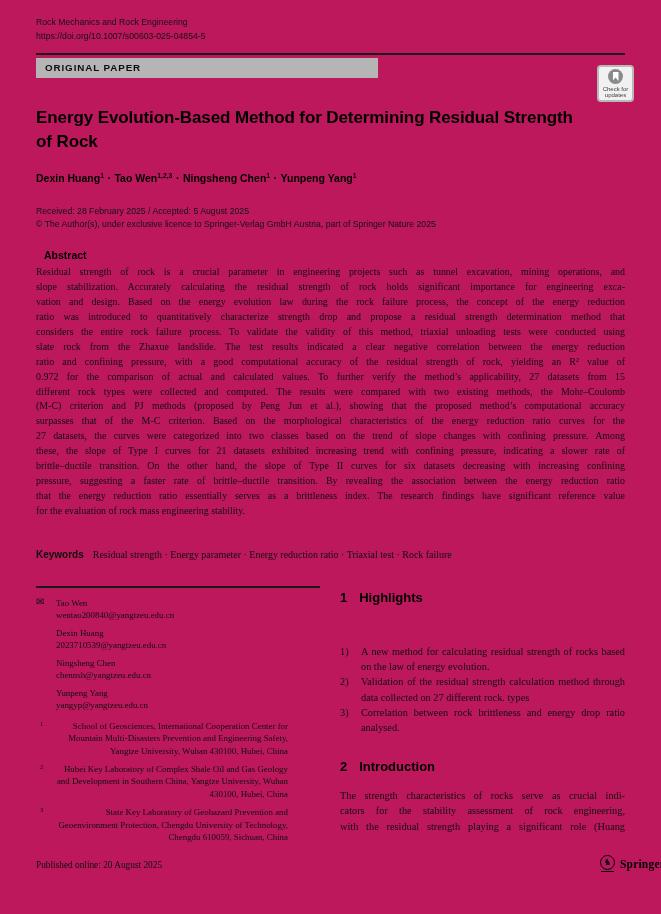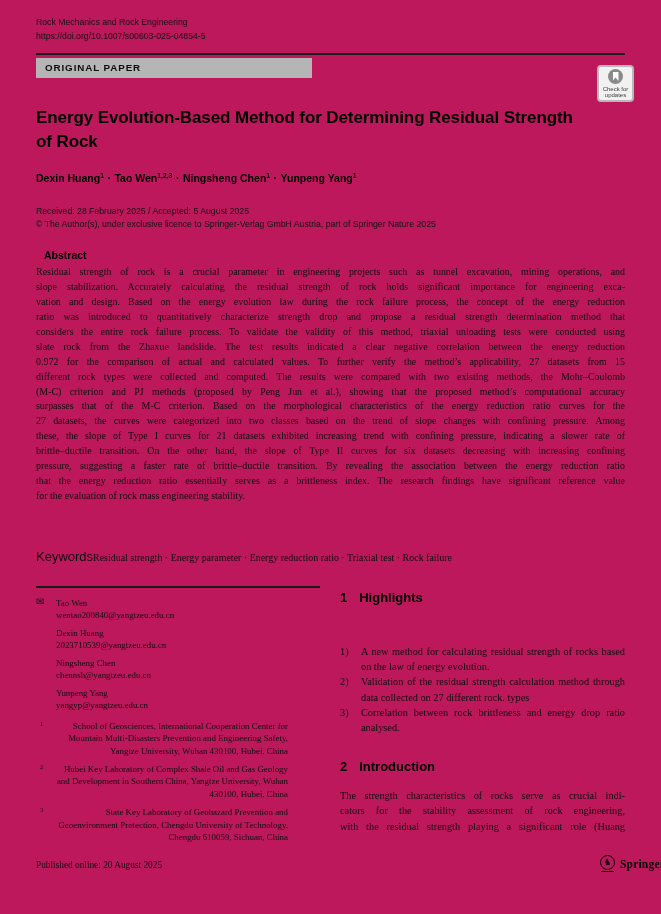--- a/index.html
+++ b/index.html
@@ -7,21 +7,21 @@
     position:relative; width:661px; height:914px; background:#be185d;
     font-family:"Liberation Serif", serif; color:#111;
     overflow:hidden;
     padding-left:40px;
   }
 
   
   .journal-meta { position:absolute; left:36px; top:16px;
     font-family:"Liberation Sans", sans-serif; font-size:8.7px; line-height:13.5px; color:#111; }
   .header-rule { position:absolute; left:36px; top:53px; width:589px; height:1.6px; background:#1a1a1a; }
-  .type-bar { position:absolute; left:36px; top:58px; width:276px; height:20px; background:#b5b5b5;
+  .type-bar { position:absolute; left:36px; top:58px; width:342px; height:20px; background:#b5b5b5;
     font-family:"Liberation Sans", sans-serif; font-weight:700; font-size:9.8px; letter-spacing:0.9px;
     line-height:20px; padding-left:9px; box-sizing:border-box; color:#0d0d0d; }
 
   .badge { position:absolute; left:597px; top:65px; width:37px; height:37px;
     border:2px solid #b9b9b9; border-radius:4px; background:#f1f1f1; box-sizing:border-box;
     display:flex; flex-direction:column; align-items:center; cursor:pointer; }
   .badge-circle { width:15px; height:15px; border-radius:50%; background:#8a8a8a; margin-top:2px; position:relative; }
   .badge-bookmark { position:absolute; left:4.5px; top:3px; width:6px; height:9px; background:#ffffff;
     clip-path:polygon(0 0,100% 0,100% 100%,50% 62%,0 100%); }
   .badge-text { font-family:"Liberation Sans", sans-serif; font-size:6px; line-height:6.6px;
@@ -38,21 +38,21 @@
     font-size:8.7px; line-height:13px; color:#111; }
 
   
   .abs-heading { position:absolute; left:36px; top:249px; font-family:"Liberation Sans", sans-serif;
     font-weight:700; font-size:10.5px; color:#000;margin-left:8px; }
   .abs-body { position:absolute; left:36px; top:265px; width:589px; font-size:9.95px; line-height:14.93px; color:#0d0d0d; }
   .jline { text-align:justify; text-align-last:justify; }
   .jline.last { text-align-last:left; }
 
   .keywords { position:absolute; left:36px; top:549px; font-size:9.95px; color:#0d0d0d; }
-  .kw-head { font-family:"Liberation Sans", sans-serif; font-weight:400; font-size:13px; }
+  .kw-head { font-family:"Liberation Sans", sans-serif; font-weight:700; font-size:10px; margin-right:9px; }
 
   
   .col-rule { position:absolute; left:36px; top:586px; width:284px; height:1.8px; background:#1a1a1a; }
   .left-col { position:absolute; left:36px; top:597px; width:290px; font-size:8.9px; line-height:12.2px; color:#0d0d0d; }
   .contact { position:relative; padding-left:20px; margin-bottom:5.5px; }
   .envelope { position:absolute; left:0; top:-1px; font-size:10px; }
   .email { color:#0d0d0d; }
   .affils { margin-top:9px;text-align:right; }
   .affil { position:relative; padding-left:20px; margin-bottom:6.5px; width:232px; }
   .affil-sup { position:absolute; left:4px; top:-2px; font-size:6.5px; }
@@ -119,20 +119,21 @@
 
   <div class="abs-heading">Abstract</div>
 
   <div class="abs-body">
     <div class="jline">Residual strength of rock is a crucial parameter in engineering projects such as tunnel excavation, mining operations, and</div>
     <div class="jline">slope stabilization. Accurately calculating the residual strength of rock holds significant importance for engineering exca-</div>
     <div class="jline">vation and design. Based on the energy evolution law during the rock failure process, the concept of the energy reduction</div>
     <div class="jline">ratio was introduced to quantitatively characterize strength drop and propose a residual strength determination method that</div>
     <div class="jline">considers the entire rock failure process. To validate the validity of this method, triaxial unloading tests were conducted using</div>
     <div class="jline">slate rock from the Zhaxue landslide. The test results indicated a clear negative correlation between the energy reduction</div>
+    <div class="jline">ratio and confining pressure, with a good computational accuracy of the residual strength of rock, yielding an R² value of</div>
     <div class="jline">0.972 for the comparison of actual and calculated values. To further verify the method’s applicability, 27 datasets from 15</div>
     <div class="jline">different rock types were collected and computed. The results were compared with two existing methods, the Mohr–Coulomb</div>
     <div class="jline">(M-C) criterion and PJ methods (proposed by Peng Jun et al.), showing that the proposed method’s computational accuracy</div>
     <div class="jline">surpasses that of the M-C criterion. Based on the morphological characteristics of the energy reduction ratio curves for the</div>
     <div class="jline">27 datasets, the curves were categorized into two classes based on the trend of slope changes with confining pressure. Among</div>
     <div class="jline">these, the slope of Type I curves for 21 datasets exhibited increasing trend with confining pressure, indicating a slower rate of</div>
     <div class="jline">brittle–ductile transition. On the other hand, the slope of Type II curves for six datasets decreasing with increasing confining</div>
     <div class="jline">pressure, suggesting a faster rate of brittle–ductile transition. By revealing the association between the energy reduction ratio</div>
     <div class="jline">that the energy reduction ratio essentially serves as a brittleness index. The research findings have significant reference value</div>
     <div class="jline last">for the evaluation of rock mass engineering stability.</div>

